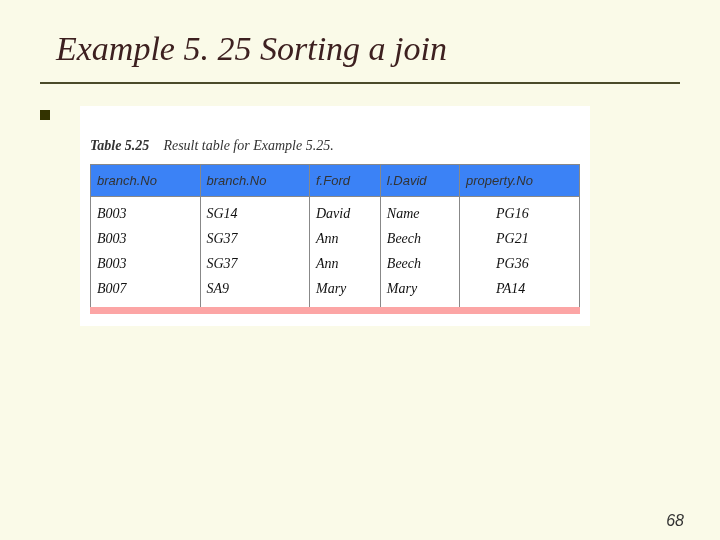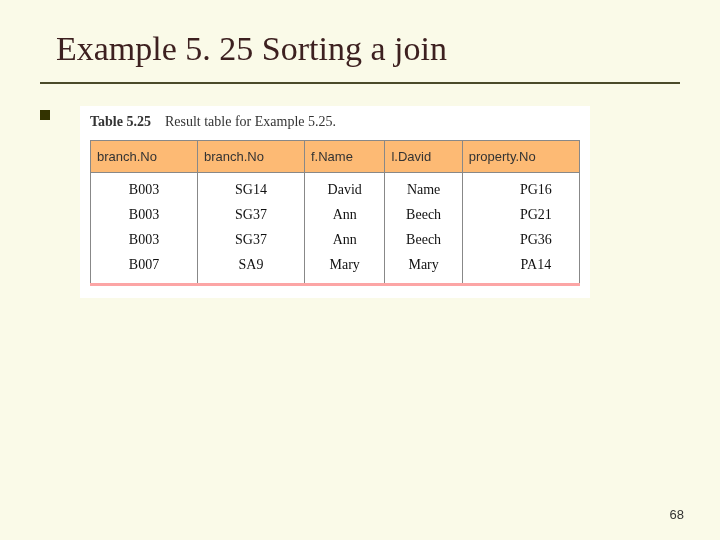--- a/index.html
+++ b/index.html
@@ -1,15 +1,15 @@
 <!DOCTYPE html>
 <html><head>
 <meta charset="utf-8">
 <style>
-  * { margin: 0; padding: 0; box-sizing: border-box; }
+  * { margin: 0; padding: 0; box-sizing: border-box; font-style: italic; }
   body {
     width: 720px;
     height: 540px;
     background: #fafae8;
     font-family: Georgia, 'Times New Roman', serif;
     position: relative;
     overflow: hidden;
   }
   .slide {
     padding: 30px 50px 20px 50px;
@@ -40,63 +40,63 @@
   .table-figure {
     background: #ffffff;
     margin-left: 30px;
     width: 510px;
     padding: 8px 10px 12px 10px;
   }
   .caption {
     font-size: 14px;
     color: #333;
     margin-bottom: 10px;
+    margin-top: 24px;
   }
   .caption-bold {
     font-weight: bold;
   }
   table {
     border-collapse: collapse;
     width: 100%;
     font-size: 14px;
   }
   thead tr {
-    background: #fdba74;
+    background: #3b82f6;
   }
   th {
     font-weight: normal;
     color: #333;
     text-align: left;
     padding: 8px 6px;
     border: 1px solid #888;
     font-family: Arial, sans-serif;
     font-size: 13px;
   }
   td {
     padding: 3px 6px;
     color: #111;
     font-family: 'Times New Roman', serif;
     font-size: 14px;
     line-height: 1.35;
-    text-align: center;
   }
   tbody tr:first-child td {
     padding-top: 8px;
   }
   tbody tr:last-child td {
     padding-bottom: 8px;
   }
   .col-border-left { border-left: 1px solid #888; }
   .col-border-right { border-right: 1px solid #888; padding-left: 36px; }
-  tbody tr:last-child td { border-bottom: 3px solid #fca5a5; }
+  tbody tr:last-child td { border-bottom: 7px solid #fca5a5; }
   .page-number {
     position: absolute;
     right: 36px;
-    bottom: 18px;
-    font-size: 13px;
+    bottom: 10px;
+    font-size: 16px;
     font-family: Arial, sans-serif;
     color: #333;
   }
 </style>
 </head>
 <body>
 
 <div class="slide">
   <h1 class="title">Example 5. 25  Sorting a join</h1>
   <div class="title-underline"></div>
@@ -107,21 +107,21 @@
       <span class="caption-bold">Table 5.25</span>
       &nbsp;&nbsp;
       <span>Result table for Example 5.25.</span>
     </div>
 
     <table>
       <thead>
         <tr>
           <th>branch.No</th>
           <th>branch.No</th>
-          <th>f.Name</th>
+          <th>f.Ford</th>
           <th>l.David</th>
           <th>property.No</th>
         </tr>
       </thead>
       <tbody>
         <tr>
           <td class="col-border-left">B003</td>
           <td class="col-border-left">SG14</td>
           <td class="col-border-left">David</td>
           <td class="col-border-left">Name</td>

